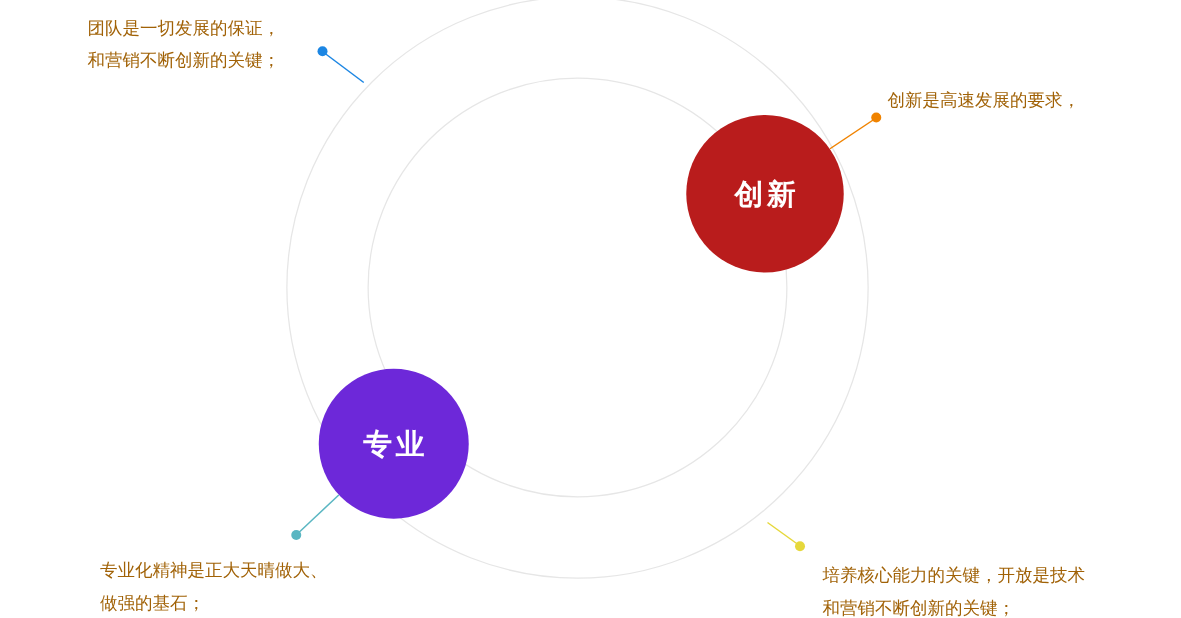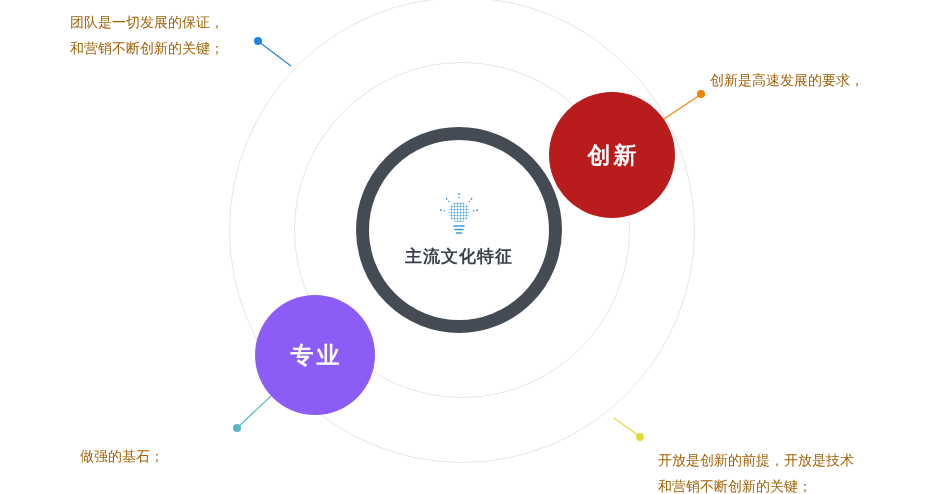--- a/index.html
+++ b/index.html
@@ -109,67 +109,42 @@
   <div class="bg-ring outer"></div>
   <div class="bg-ring inner"></div>
 
   <svg class="connectors" width="945" height="494" viewBox="0 0 945 494">
     <line x1="259" y1="42" x2="291" y2="66" stroke-width="1.2" style="stroke: rgb(28, 134, 227);"></line>
     <line x1="700" y1="95" x2="664" y2="119" stroke-width="1.2" style="stroke: rgb(240, 131, 0);"></line>
     <line x1="238" y1="427" x2="271" y2="396" stroke-width="1.2" style="stroke: rgb(90, 182, 194);"></line>
     <line x1="639" y1="436" x2="614" y2="418" stroke-width="1.2" style="stroke: rgb(230, 216, 59);"></line>
   </svg>
 
-  <div class="hub" style="border-color: rgb(69, 75, 85);">
-    <svg class="bulb" width="42" height="44" viewBox="0 0 42 44" style="color: rgb(61, 154, 224);">
-      <defs>
-        <pattern id="dotfill" width="3" height="3" patternUnits="userSpaceOnUse">
-          <circle cx="1.5" cy="1.5" r="0.95" fill="currentColor"></circle>
-        </pattern>
-      </defs>
-
-      <g stroke="currentColor" stroke-width="1.4" stroke-dasharray="2 2">
-        <line x1="21" y1="0" x2="21" y2="5"></line>
-        <line x1="8" y1="5" x2="11" y2="9"></line>
-        <line x1="34" y1="5" x2="31" y2="9"></line>
-        <line x1="2" y1="17" x2="7" y2="18"></line>
-        <line x1="40" y1="17" x2="35" y2="18"></line>
-      </g>
-
-      <circle cx="21" cy="19" r="10.5" fill="url(#dotfill)"></circle>
-
-      <g stroke="currentColor" stroke-width="1.6" stroke-linecap="round">
-        <line x1="16" y1="33" x2="26" y2="33"></line>
-        <line x1="17" y1="36.5" x2="25" y2="36.5"></line>
-        <line x1="18.5" y1="40" x2="23.5" y2="40"></line>
-      </g>
-    </svg>
-    <div class="hub-title">主流文化特征</div>
-  </div>
 
   <div class="node innovation" style="background-color: #b91c1c;">
     <span class="node-label">创新</span>
   </div>
-  <div class="node professional" style="background-color: #8b5cf6;">
+  <div class="node professional" style="background-color: #6d28d9;">
     <span class="node-label">专业</span>
   </div>
 
   <div class="dot team" style="background-color: rgb(28, 134, 227);"></div>
   <div class="dot innovation" style="background-color: rgb(240, 131, 0);"></div>
   <div class="dot professional" style="background-color: rgb(90, 182, 194);"></div>
   <div class="dot open" style="background-color: rgb(230, 216, 59);"></div>
 
   <div class="note team">
     <div>团队是一切发展的保证，</div>
     <div>和营销不断创新的关键；</div>
   </div>
   <div class="note innovation">
     <div>创新是高速发展的要求，</div>
   </div>
   <div class="note professional">
+    <div>专业化精神是正大天晴做大、</div>
     <div>做强的基石；</div>
   </div>
   <div class="note open">
-    <div>开放是创新的前提，开放是技术</div>
+    <div>培养核心能力的关键，开放是技术</div>
     <div>和营销不断创新的关键；</div>
   </div>
 
 </div>
 
 </body></html>

